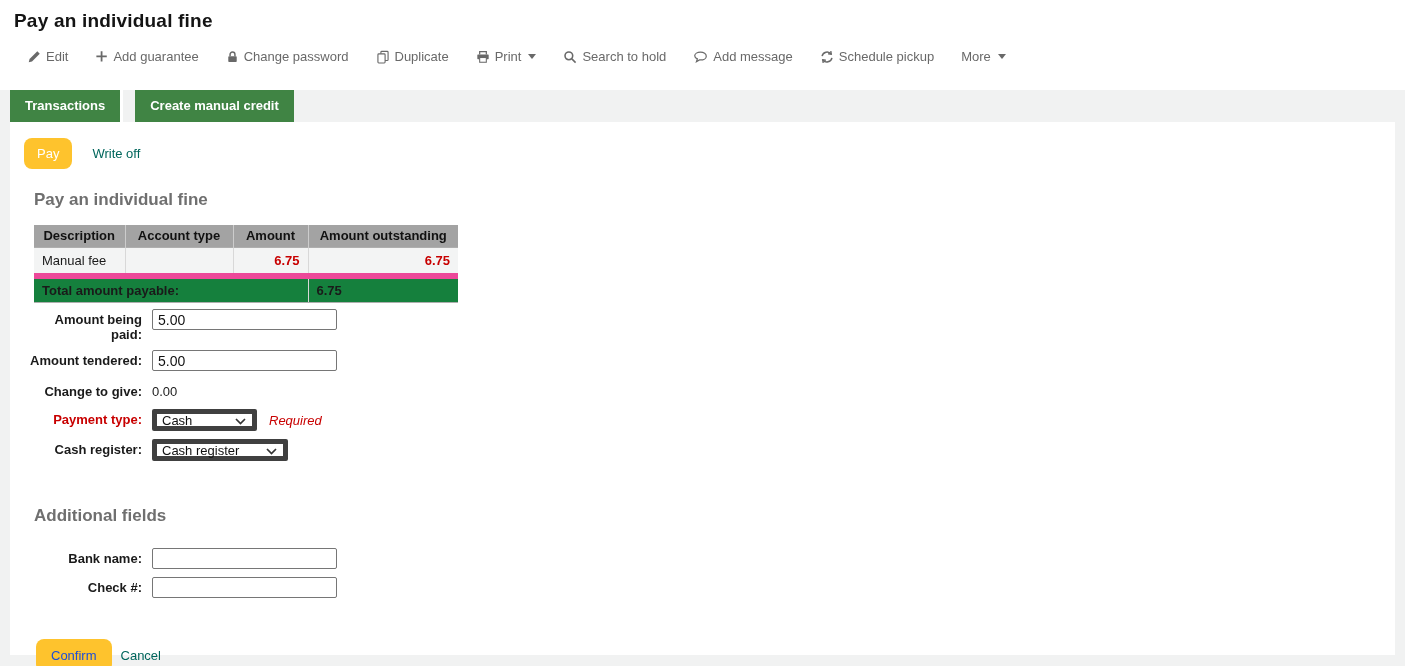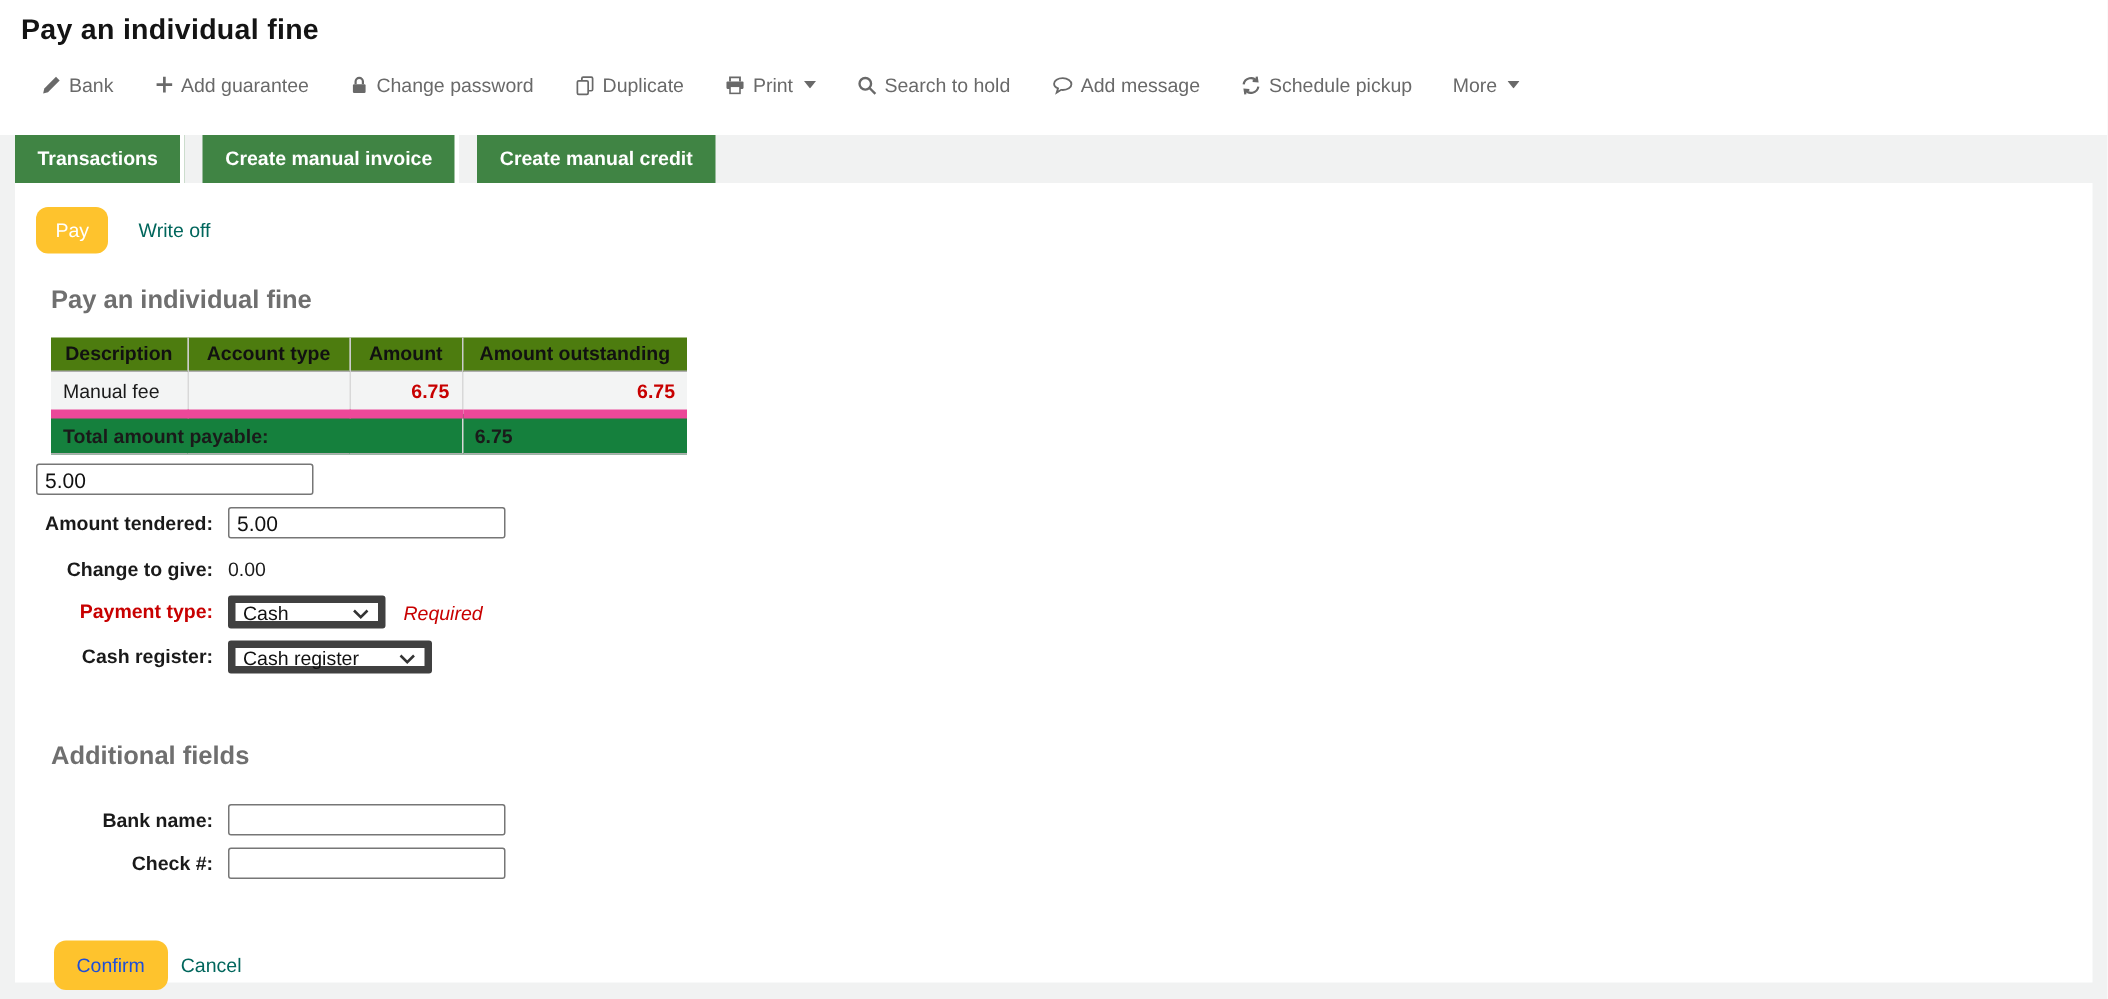--- a/index.html
+++ b/index.html
@@ -42,21 +42,21 @@
   }
   .btn-pay { color: #fff; padding: 8px 13px; }
   .link-green { color: #00665c; text-decoration: none; cursor: pointer; }
   .write-off { margin-left: 20px; }
 
   .section-title { font-size: 17px; font-weight: bold; color: #6f6f6f; margin: 21px 0 0 24px; }
 
   
   table.fines { border-collapse: collapse; margin: 15px 0 0 24px; font-size: 13px; }
   table.fines th {
-    font-weight: bold; color: #111; background: #4d7c0f;
+    font-weight: bold; color: #111; background: #a3a3a3;
     padding: 3px 8px 4px; border-left: 1px solid #ccc;
   }
   table.fines th:first-child { border-left: none; }
   table.fines .fee-row td {
     background: #f3f4f4; padding: 5px 8px;
     border-top: 1px solid #aeaeae; border-left: 1px solid #d8d8d8;
   }
   table.fines .fee-row td:first-child { border-left: none; }
   table.fines .total-row td {
     background: #15803d; font-weight: bold; padding: 4px 8px;
@@ -110,21 +110,21 @@
   <header class="page-header">
     <h1 class="page-title">Pay an individual fine</h1>
 
     <nav class="toolbar">
       <span class="toolbar-btn">
         <span>
             <svg width="14" height="14" viewBox="0 0 16 16">
               <path d="M11.8 1.4l2.8 2.8-8.9 8.9-3.7 1 .9-3.8z" fill="currentColor"></path>
             </svg>
           </span>
-        <span>Bank</span>
+        <span>Edit</span>
       </span>
       <span class="toolbar-btn">
         <span>
             <svg width="13" height="13" viewBox="0 0 16 16">
               <path d="M7 1.5h2.2v5.3h5.3V9H9.2v5.3H7V9H1.7V6.8H7z" fill="currentColor"></path>
             </svg>
           </span>
         <span>Add guarantee</span>
       </span>
       <span class="toolbar-btn">
@@ -196,21 +196,20 @@
             <svg width="8" height="5" viewBox="0 0 8 5">
               <path d="M0 0h8L4 5z" fill="currentColor"></path>
             </svg>
           </span>
       </span>
     </nav>
   </header>
 
   <div class="tabs">
     <div class="tab">Transactions</div>
-    <div class="tab">Create manual invoice</div>
     <div class="tab">Create manual credit</div>
   </div>
 
   <main class="panel">
 
     <div class="toggle-row">
       <button class="btn-yellow btn-pay">Pay</button>
       <a class="link-green write-off">Write off</a>
     </div>
 
@@ -234,20 +233,21 @@
         </tr>
         <tr class="total-row">
           <td colspan="3">Total amount payable:</td>
           <td class="total-value">6.75</td>
         </tr>
       </tbody>
     </table>
 
     <div class="form">
       <div class="form-row">
+        <label class="form-label"><span class="narrow">Amount being paid:</span></label>
         <input class="text" type="text" value="5.00" style="">
       </div>
       <div class="form-row">
         <label class="form-label">Amount tendered:</label>
         <input class="text" type="text" value="5.00" style="">
       </div>
       <div class="form-row row-change">
         <label class="form-label">Change to give:</label>
         <span class="static-value">0.00</span>
       </div>

